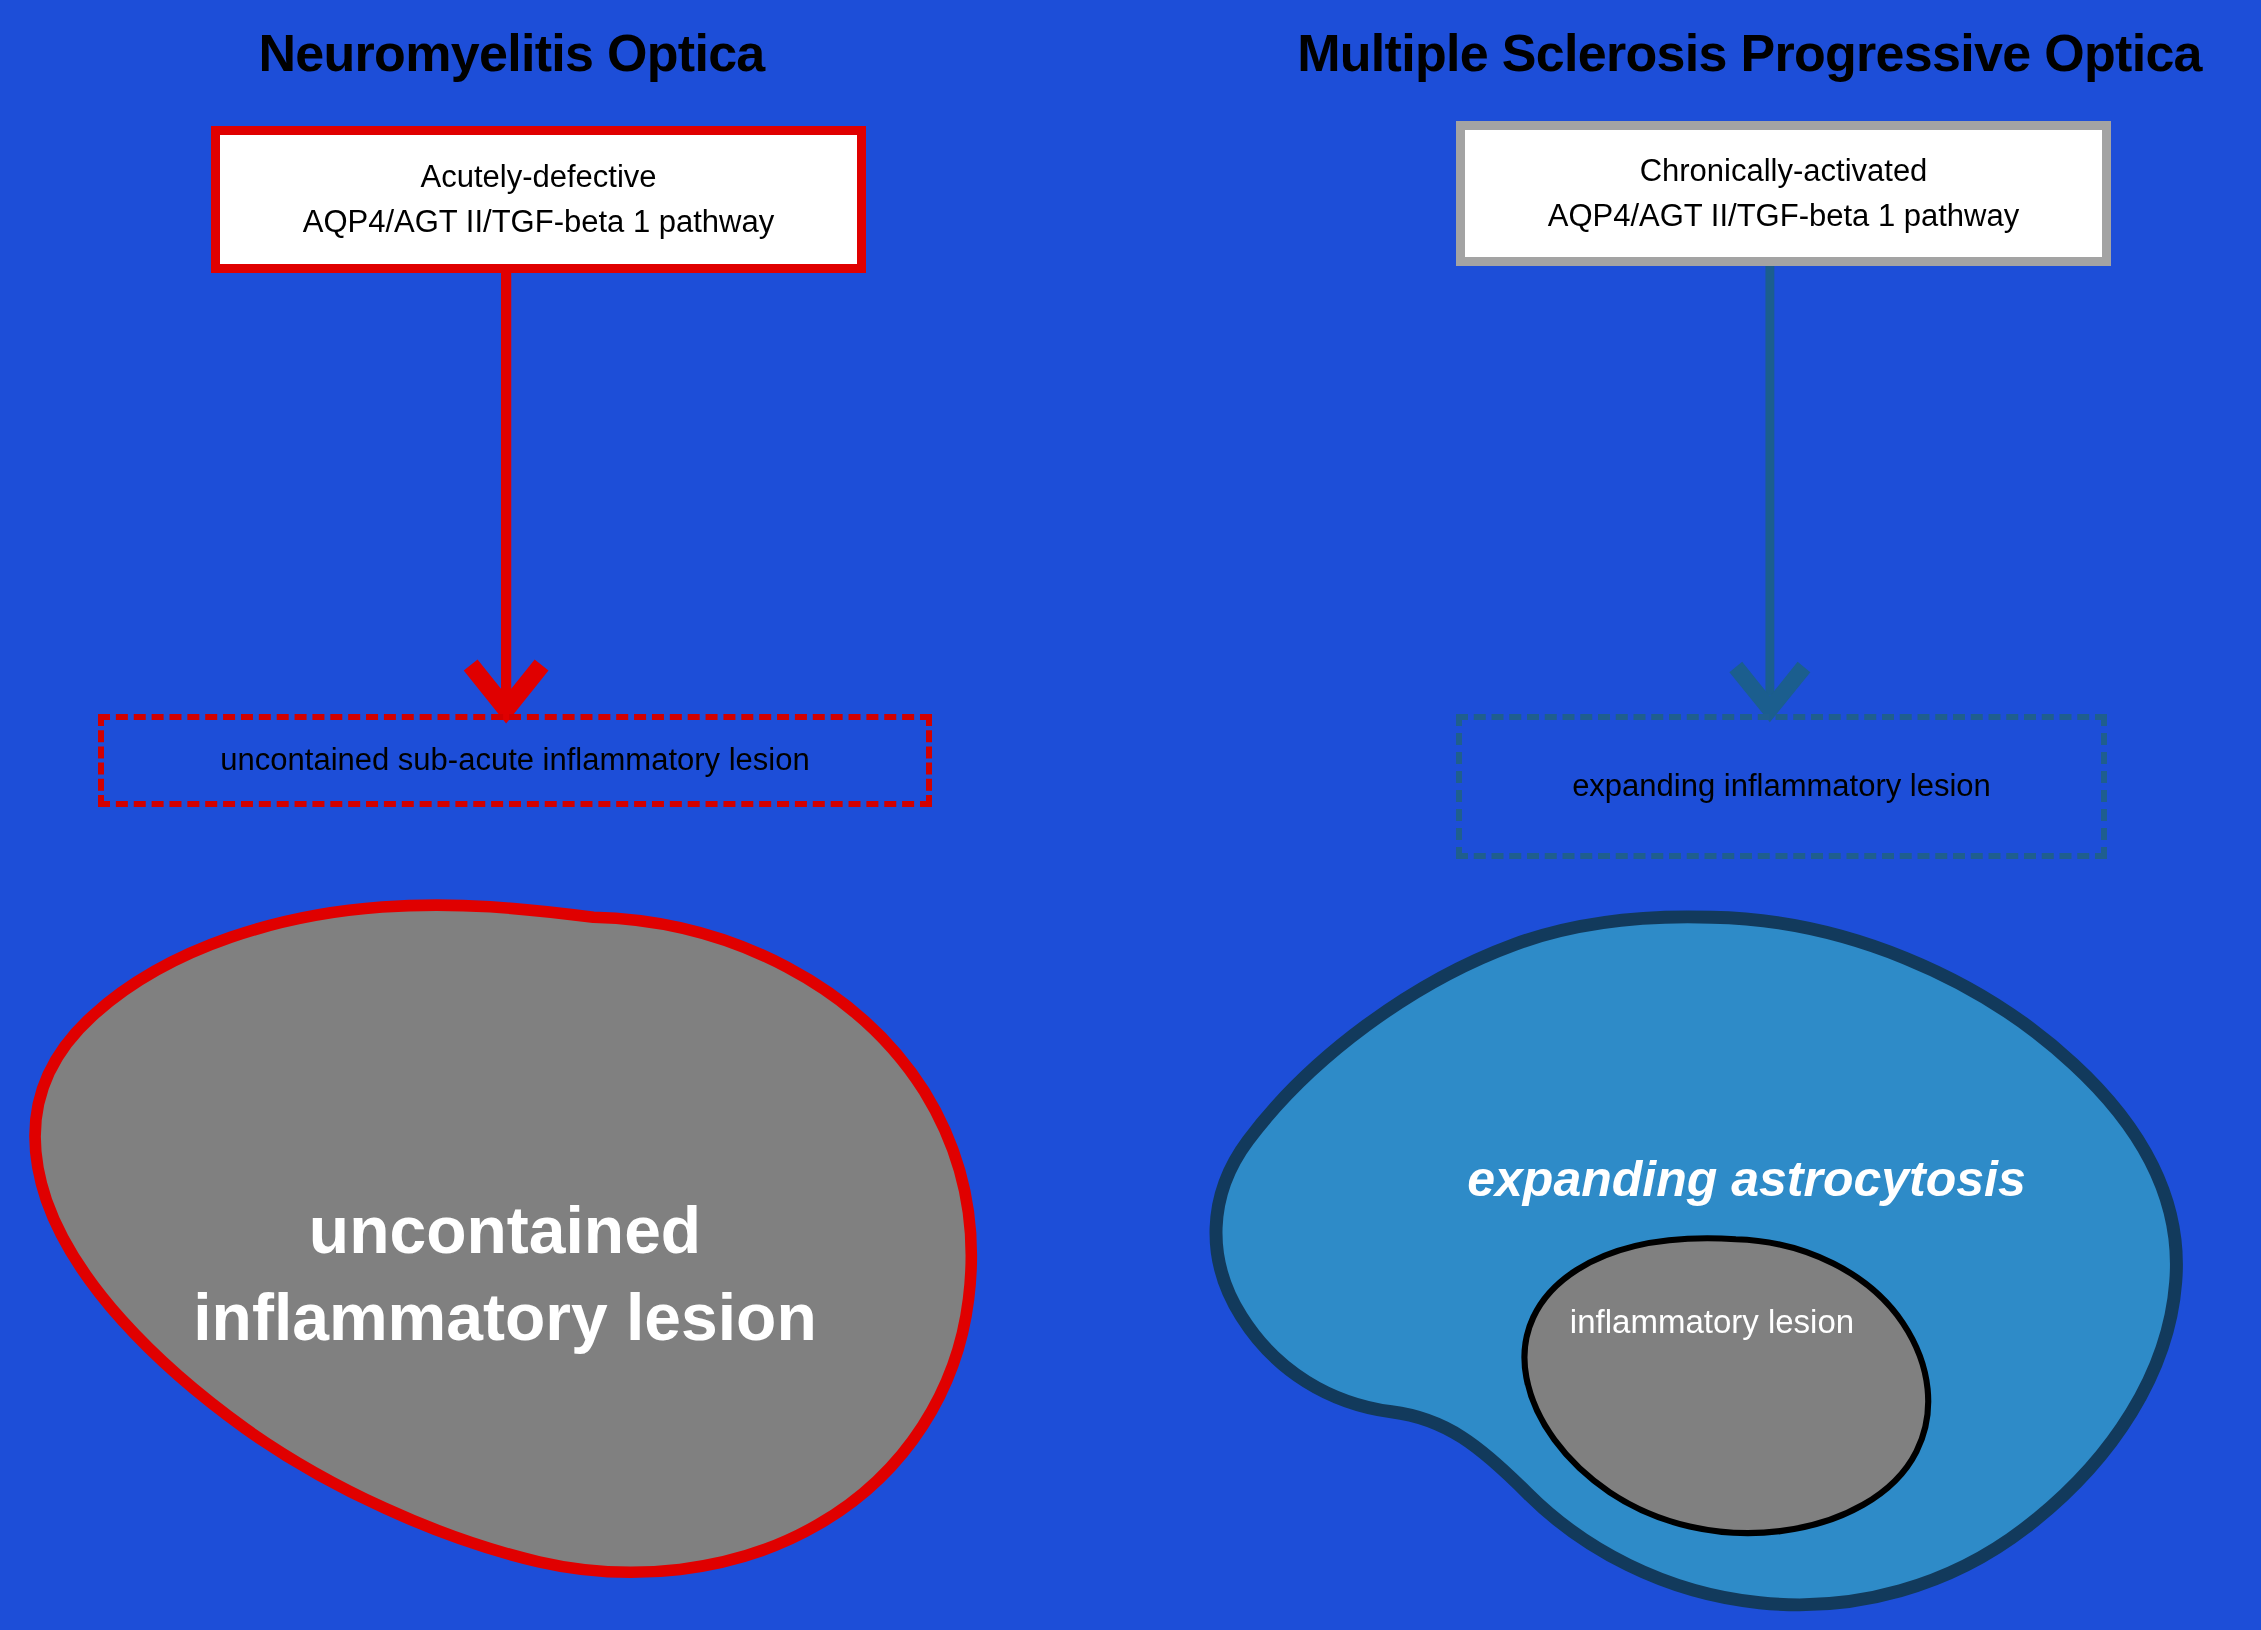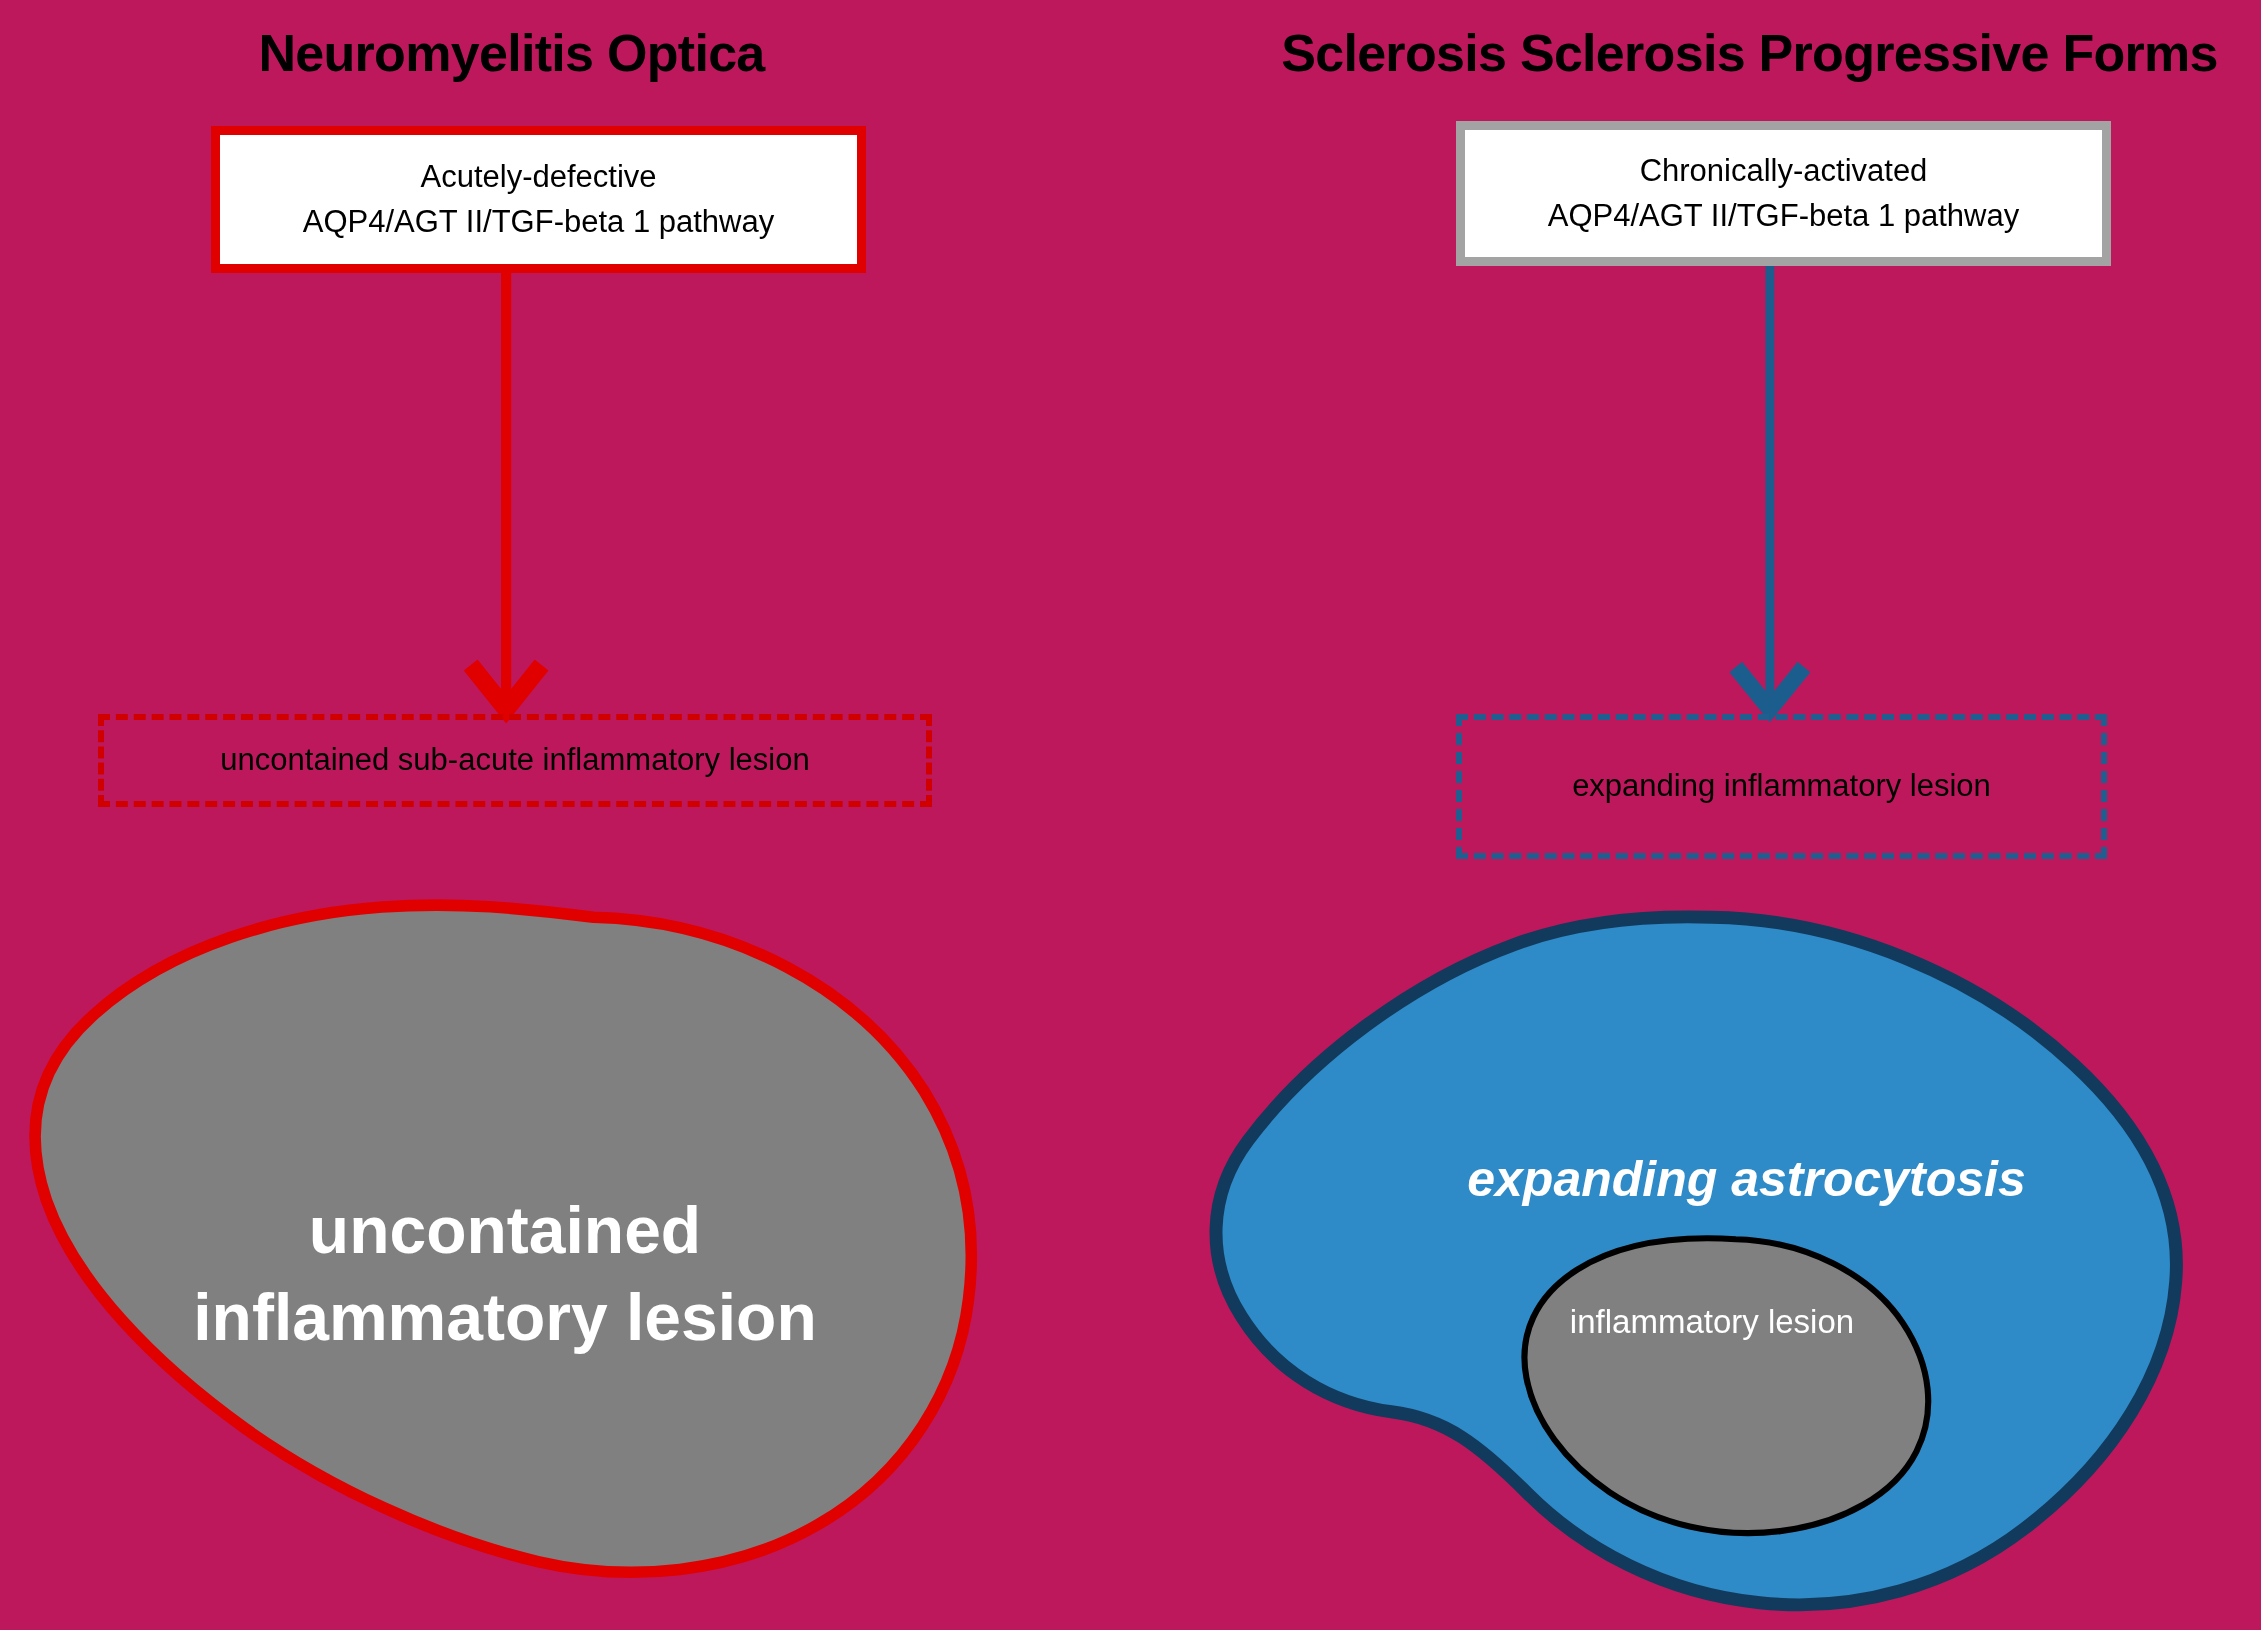--- a/index.html
+++ b/index.html
@@ -8,21 +8,21 @@
     padding: 0;
     background: #ffffff;
   }
   body {
     font-family: "Liberation Sans", sans-serif;
   }
   #canvas {
     position: relative;
     width: 2261px;
     height: 1630px;
-    background: #be185d;
+    background: #1d4ed8;
     overflow: hidden;
   }
 
   
   .col-title {
     position: absolute;
     font-family: "Liberation Sans", sans-serif;
     font-weight: bold;
     font-size: 52px;
     line-height: 1;
@@ -120,21 +120,21 @@
   }
   .blob-label span { display: block; }
 </style>
 </head>
 <body>
 
 <div id="canvas">
 
   <div class="col-title" id="title-left">Neuromyelitis Optica</div>
 
-  <div class="col-title" id="title-right">Sclerosis Sclerosis Progressive Forms</div>
+  <div class="col-title" id="title-right">Multiple Sclerosis Progressive Optica</div>
 
   <div class="pathway-box" id="box-nmo">
     <span class="pathway-line">Acutely-defective</span>
     <span class="pathway-line">AQP4/AGT II/TGF-beta 1 pathway</span>
   </div>
 
   <div class="pathway-box" id="box-ms">
     <span class="pathway-line">Chronically-activated</span>
     <span class="pathway-line">AQP4/AGT II/TGF-beta 1 pathway</span>
   </div>

